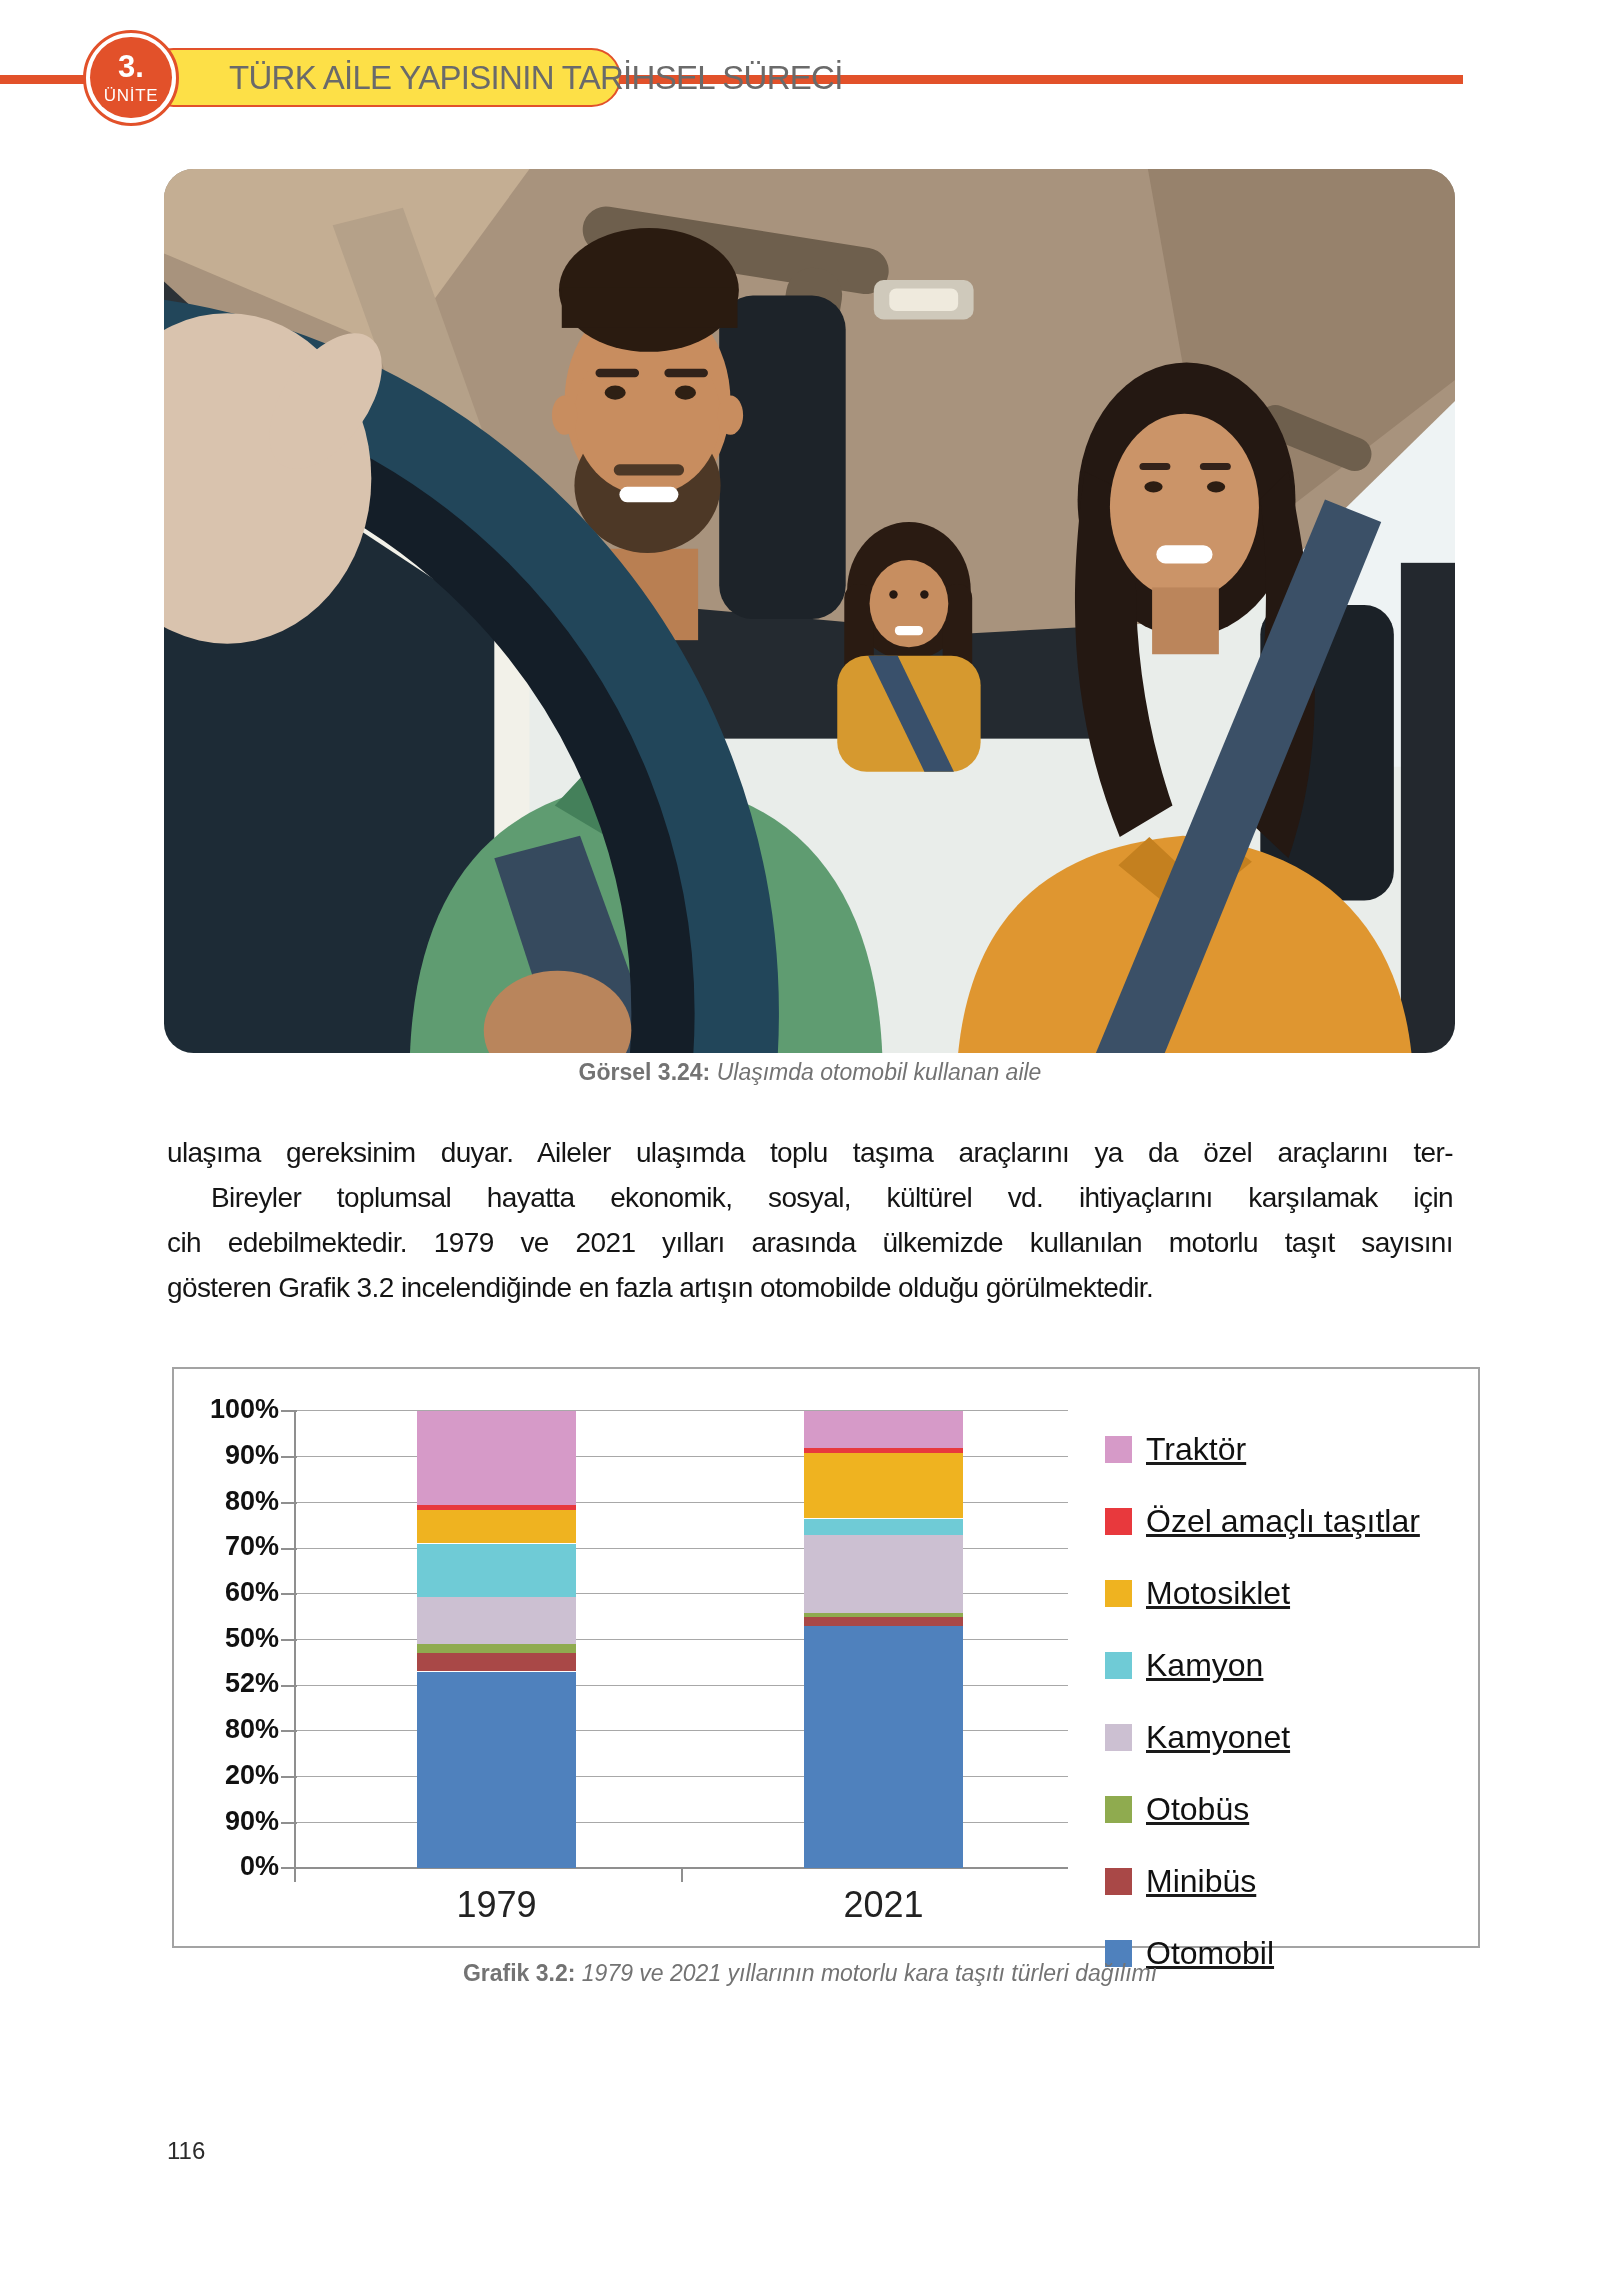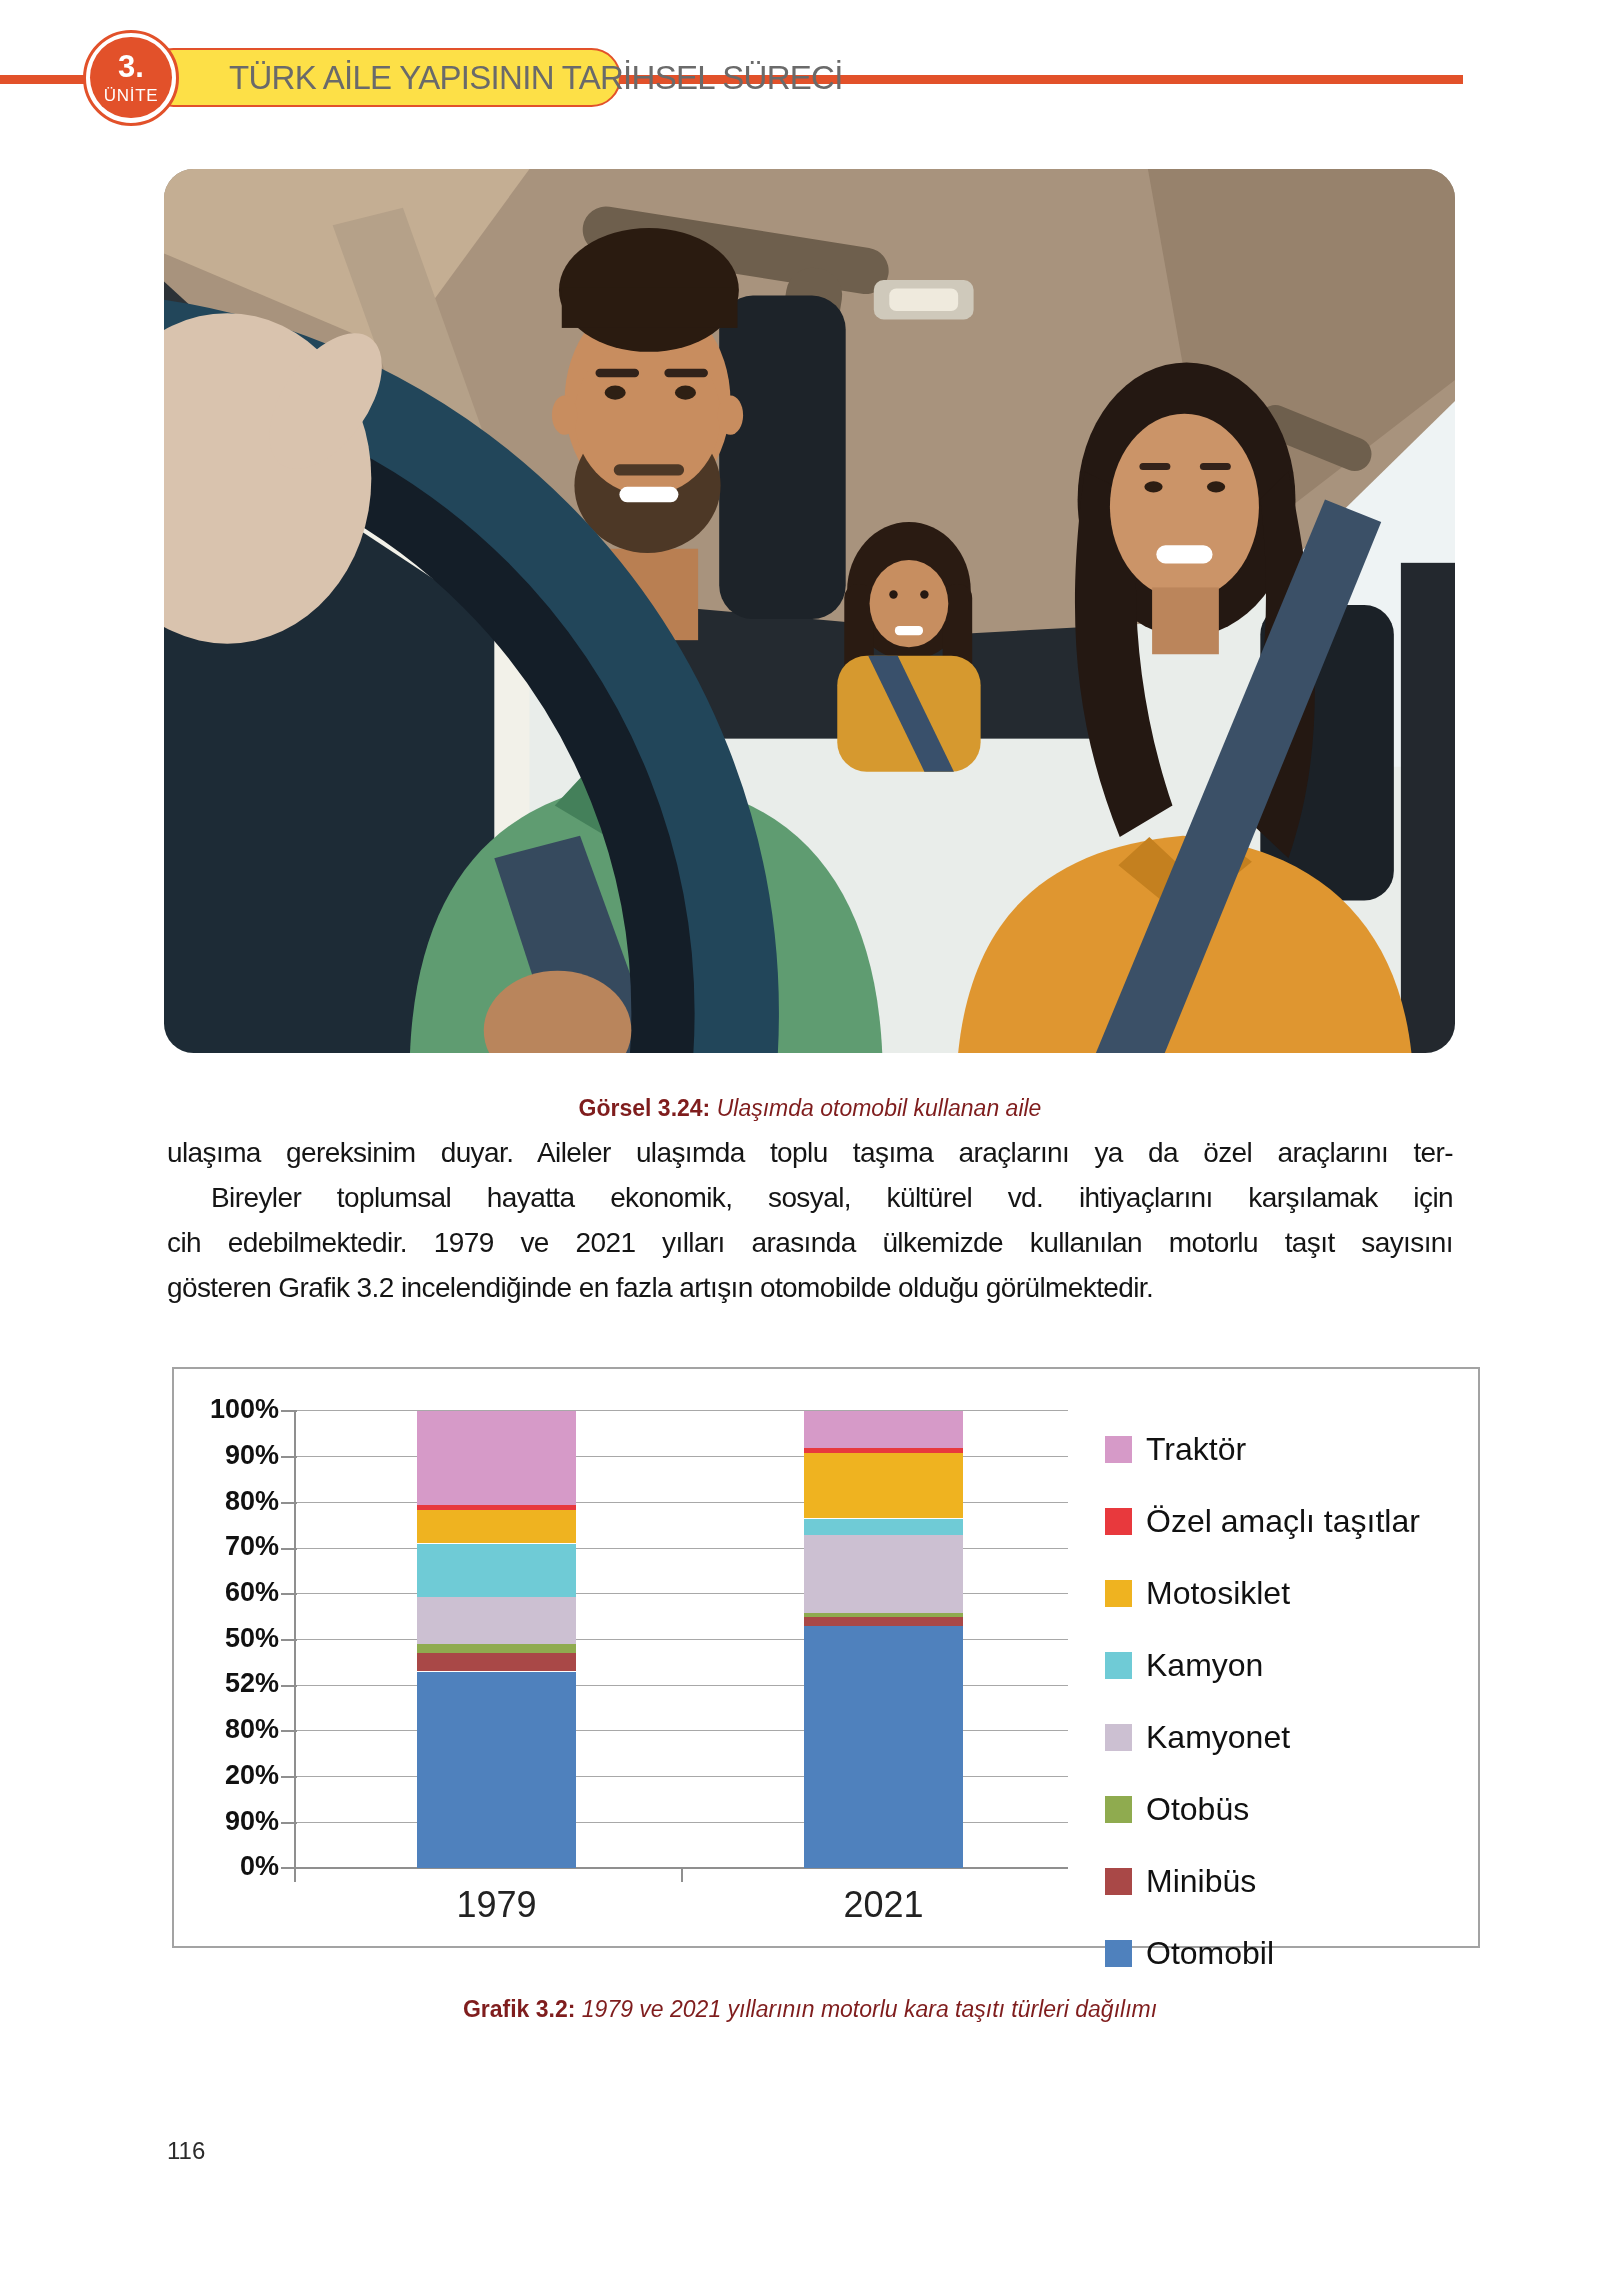--- a/index.html
+++ b/index.html
@@ -27,21 +27,21 @@
     align-items:center;justify-content:center;line-height:1;
   }
   .unit-badge .num{font-size:31px;font-weight:bold;}
   .unit-badge .lbl{font-size:17px;margin-top:4.2px;letter-spacing:0.7px;}
   
   .photo{
     position:absolute;left:164px;top:169px;width:1291px;height:884px;
     border-radius:29.5px;overflow:hidden;background:#cfe0ea;
   }
   .photo svg{display:block;width:100%;height:100%;}
-  .caption{position:absolute;left:0;width:1620px;text-align:center;font-size:23px;color:#7f1d1d;margin-top:36px;}
+  .caption{position:absolute;left:0;width:1620px;text-align:center;font-size:23px;color:#737373;}
   .caption .pfx{font-weight:bold;}
   .caption .txt{font-style:italic;}
   .cap-photo{top:1059px;}
   .cap-chart{top:1960px;}
   
   .para{position:absolute;left:167px;top:1130px;width:1286px;}
   .para .pline{
     font-size:28px;line-height:45px;letter-spacing:-0.6px;color:#151515;
     text-align:justify;text-align-last:justify;white-space:normal;
   }
@@ -53,21 +53,21 @@
     border:2.8px solid #a3a3a3;background:#fff;box-sizing:border-box;
   }
   .chart-inner{position:absolute;left:0;top:0;right:0;bottom:0;padding-left:16px;}
   .gridline{position:absolute;background:#a8a8a8;height:1.4px;}
   .axis-v{position:absolute;background:#8f8f8f;}
   .ytick-label{position:absolute;width:105px;text-align:right;font-size:27px;font-weight:bold;color:#111;}
   .ytick-mark{position:absolute;background:#8f8f8f;height:2.1px;width:15.5px;}
   .xtick-mark{position:absolute;background:#8f8f8f;width:2.1px;height:14px;}
   .bar-seg{position:absolute;}
   .xcat{position:absolute;text-align:center;font-size:36px;color:#222;}
-  .legend{position:absolute;left:931px;top:62px;display:flex;flex-direction:column;gap:35px;}
+  .legend{position:absolute;left:931px;top:62px;display:flex;flex-direction:column;gap:35px;text-decoration:underline;}
   .legend-item{display:flex;align-items:center;gap:14px;}
   .legend-swatch{width:27px;height:27px;flex:0 0 27px;}
   .legend-label{font-size:32px;color:#111;white-space:nowrap;}
   
   .pagenum{position:absolute;left:167px;top:2137px;font-size:24px;color:#2b2b2b;}
 </style>
 </head>
 <body>
 
 <div class="hline left"></div>

